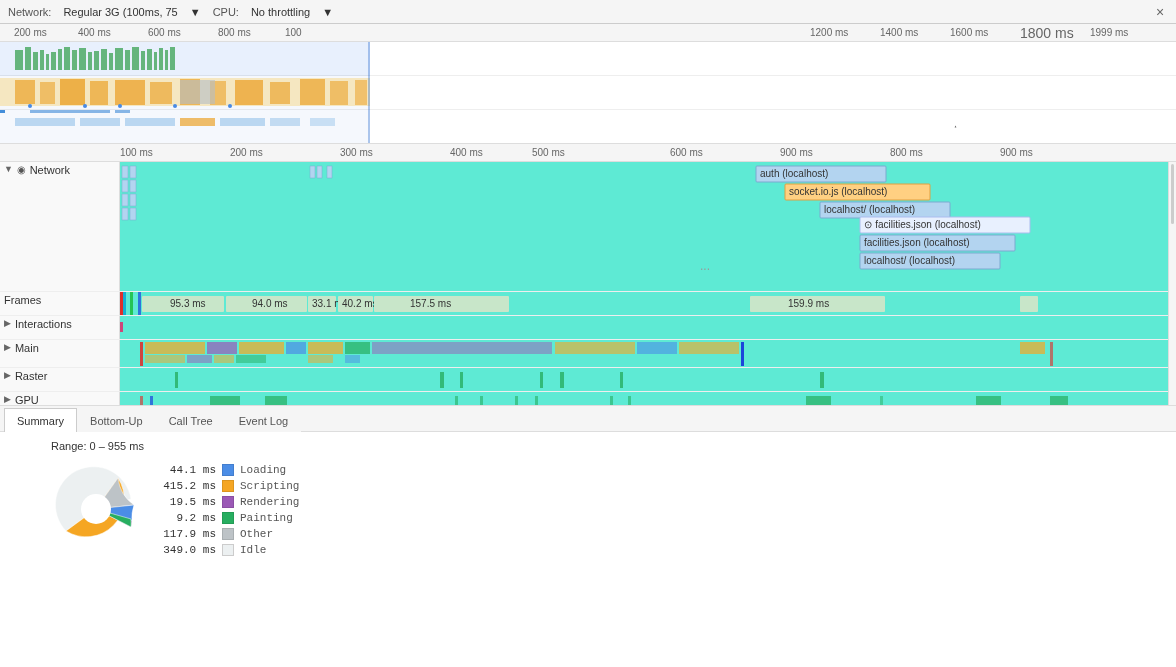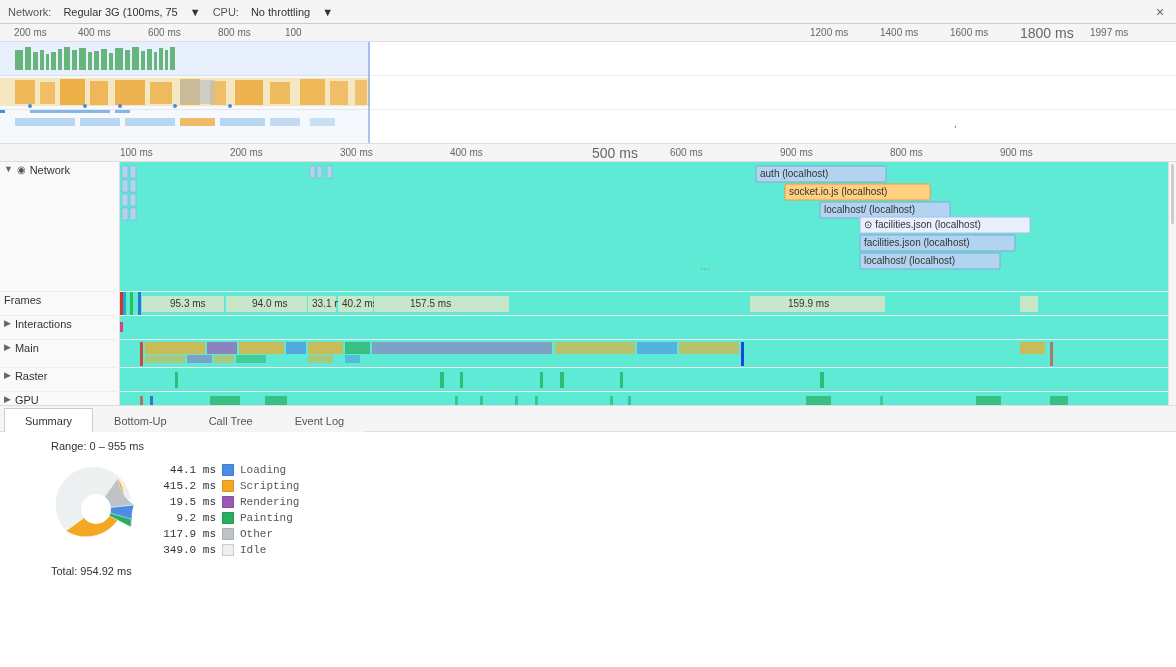--- a/index.html
+++ b/index.html
@@ -76,21 +76,21 @@
     .thread-row.frames-row { height: 24px; }
     .thread-row.main-row { height: 28px; }
     .thread-row.gpu-row { height: 28px; }
 
     
     .bottom-tabs {
       height: 26px; background: #f5f5f5; border-bottom: 1px solid #ddd;
       display: flex; align-items: flex-end; padding-left: 4px;
     }
     .bottom-tab {
-      height: 24px; padding: 0 20px; display: flex; align-items: center;
+      height: 24px; padding: 0 12px; display: flex; align-items: center;
       cursor: pointer; font-size: 11px; border: 1px solid transparent;
       border-bottom: none; background: #f5f5f5; color: #555;
       position: relative; top: 1px;
     }
     .bottom-tab.active {
       background: #fff; border-color: #ccc; color: #333; font-weight: 500;
     }
 
     
     .summary-panel {
@@ -143,21 +143,21 @@
     <div class="overview-timeline">
       <span style="position:absolute;left:14px;font-size:10px;color:#666">200 ms</span>
       <span style="position:absolute;left:78px;font-size:10px;color:#666">400 ms</span>
       <span style="position:absolute;left:148px;font-size:10px;color:#666">600 ms</span>
       <span style="position:absolute;left:218px;font-size:10px;color:#666">800 ms</span>
       <span style="position:absolute;left:285px;font-size:10px;color:#666">100</span>
       <span style="position:absolute;left:810px;font-size:10px;color:#666">1200 ms</span>
       <span style="position:absolute;left:880px;font-size:10px;color:#666">1400 ms</span>
       <span style="position:absolute;left:950px;font-size:10px;color:#666">1600 ms</span>
       <span style="position:absolute;left:1020px;font-size:14px;color:#666">1800 ms</span>
-      <span style="position:absolute;left:1090px;font-size:10px;color:#666">1997 ms</span>
+      <span style="position:absolute;left:1090px;font-size:10px;color:#666">1999 ms</span>
     </div>
 
     <div style="position:relative;height:102px;background:#fff;overflow:hidden">
 
       <div style="position:absolute;top:0;left:0;right:0;height:34px;background:#fff;border-bottom:1px solid #eee">
         <svg width="100%" height="34" style="position:absolute;top:0;left:0">
 
           <rect x="15" y="8" width="8" height="20" fill="#4caf50" opacity="0.8"></rect>
           <rect x="25" y="5" width="6" height="23" fill="#4caf50" opacity="0.8"></rect>
           <rect x="33" y="10" width="5" height="18" fill="#4caf50" opacity="0.8"></rect>
@@ -240,21 +240,21 @@
 
 <div class="perf-panel">
 
   <div class="timeline-section" style="height:220px">
 
     <div class="timeline-header">
       <span style="position:absolute;left:120px;font-size:10px;color:#666">100 ms</span>
       <span style="position:absolute;left:230px;font-size:10px;color:#666">200 ms</span>
       <span style="position:absolute;left:340px;font-size:10px;color:#666">300 ms</span>
       <span style="position:absolute;left:450px;font-size:10px;color:#666">400 ms</span>
-      <span style="position:absolute;left:592px;font-size:14px;color:#666">500 ms</span>
+      <span style="position:absolute;left:532px;font-size:10px;color:#666">500 ms</span>
       <span style="position:absolute;left:670px;font-size:10px;color:#666">600 ms</span>
       <span style="position:absolute;left:780px;font-size:10px;color:#666">900 ms</span>
       <span style="position:absolute;left:890px;font-size:10px;color:#666">800 ms</span>
       <span style="position:absolute;left:1000px;font-size:10px;color:#666">900 ms</span>
     </div>
 
     <div style="display:flex;flex:1;overflow:hidden">
       <div class="timeline-rows" style="flex:1;overflow-y:auto">
 
         <div class="network-row">
@@ -501,16 +501,15 @@
             <span class="legend-color" style="background:#bdc3c7"></span>
             <span class="legend-label">Other</span>
           </div>
           <div class="legend-item">
             <span class="legend-ms">349.0 ms</span>
             <span class="legend-color" style="background:#ecf0f1;border:1px solid #ccc"></span>
             <span class="legend-label">Idle</span>
           </div>
         </div>
       </div>
-      <div class="summary-total">Total: 954.92 ms</div>
     </div>
   </div>
 </div>
 
 </body></html>

